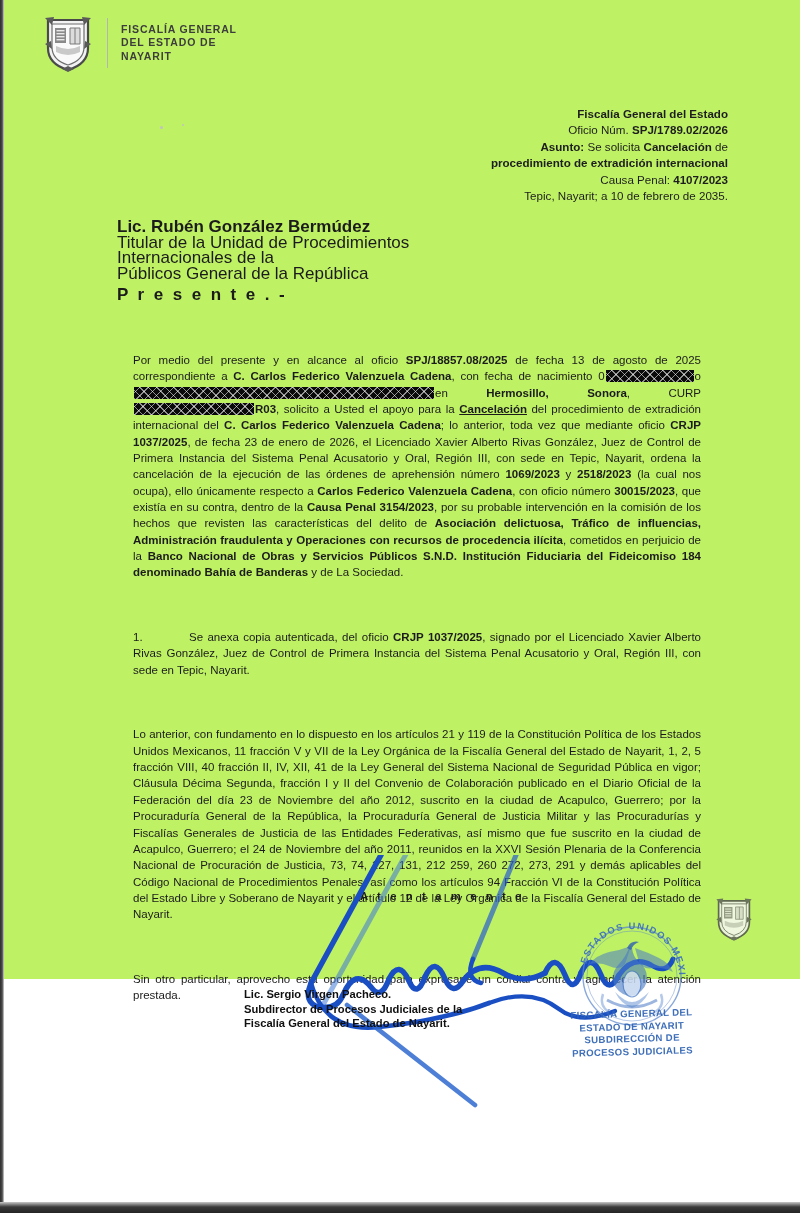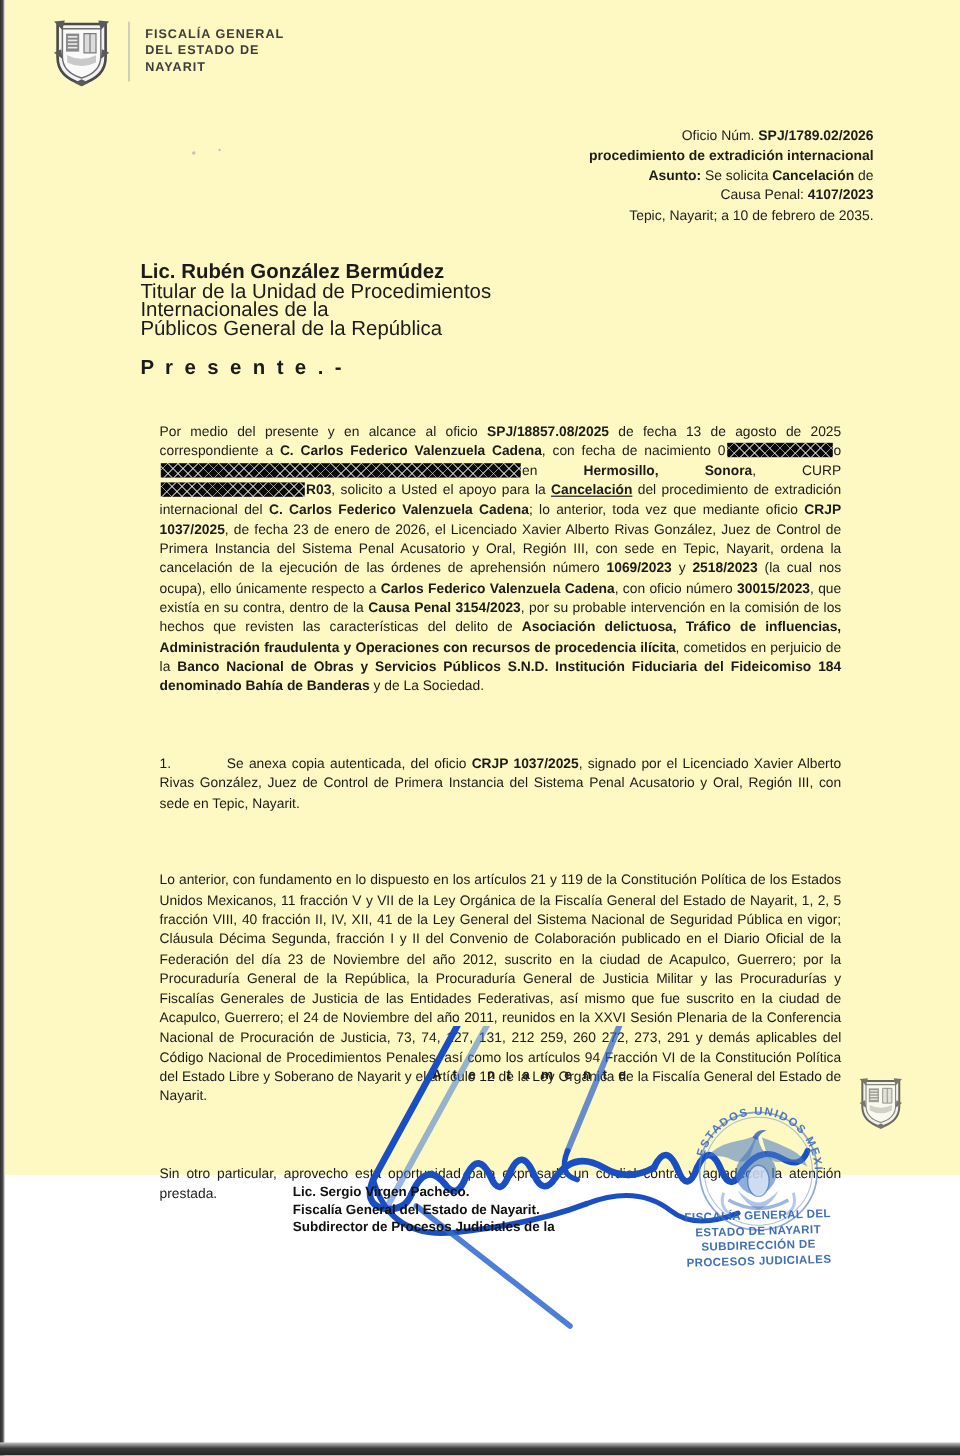--- a/index.html
+++ b/index.html
@@ -28,21 +28,21 @@
     position: absolute;
     left: 0; bottom: 0;
     width: 800px; height: 11px;
     background: linear-gradient(180deg, #c9c9c9 0%, #3a3a3a 45%, #242424 100%);
   }
   .page {
     position: absolute;
     left: 4px; top: 0;
     width: 796px;
     height: 979px;
-    background: #fef9c3;
+    background: #bef264;
   }
 
   
   .letterhead {
     position: absolute;
     left: 38px;
     top: 14px;
     display: flex;
     align-items: center;
     gap: 13px;
@@ -85,21 +85,21 @@
     position: absolute;
     left: 113px;
     top: 219px;
     font-size: 17px;
     line-height: 15.6px;
   }
   .addressee .nm { font-weight: 700; }
   .presente {
     font-weight: 700;
     letter-spacing: 2.4px;
-    margin-top: 18px;
+    margin-top: 6px;
   }
 
   
   .body-area {
     position: absolute;
     left: 113px;
     top: 336px;
     width: 600px;
     font-size: 11.5px;
     line-height: 16.35px;
@@ -222,23 +222,24 @@
       <path d="M49 30 L43 27 L42 35 Z" fill="#5a5a5a"></path>
       <path d="M20 55 L26 58 L32 55 L26 52 Z" fill="#5a5a5a"></path>
     </svg>
     <div class="crest-divider"></div>
     <div class="letterhead-text">FISCALÍA GENERAL
 DEL ESTADO DE
 NAYARIT</div>
   </div>
 
   <div class="ref-block">
+    <div class="ref-line"><b>Fiscalía General del Estado</b></div>
     <div class="ref-line"><span>Oficio Núm.</span> <b>SPJ/1789.02/2026</b></div>
+    <div class="ref-line"><b>Asunto:</b> <span>Se solicita</span> <b>Cancelación</b> <span>de</span></div>
     <div class="ref-line"><b>procedimiento de extradición internacional</b></div>
-    <div class="ref-line"><b>Asunto:</b> <span>Se solicita</span> <b>Cancelación</b> <span>de</span></div>
     <div class="ref-line"><span>Causa Penal:</span> <b>4107/2023</b></div>
     <div class="ref-line">Tepic, Nayarit; a 10 de febrero de 2035.</div>
   </div>
 
   <div class="addressee">
     <div class="nm">Lic. Rubén González Bermúdez</div>
     <div>Titular de la Unidad de Procedimientos</div>
     <div>Internacionales de la</div>
     <div>Públicos General de la República</div>
     <div class="presente">P r e s e n t e . -</div>
@@ -277,22 +278,22 @@
       <path d="M360 120 Q374 100 392 110 Q408 120 414 104" stroke-width="5"></path>
       <path d="M52 128 Q66 178 120 172 Q186 165 230 148" stroke-width="4.6"></path>
       <path d="M230 148 Q272 132 300 154 Q320 170 356 156" stroke-width="4.2"></path>
       <path d="M88 150 L216 250" stroke="#2f68cf" stroke-width="4.6" opacity=".85"></path>
       <path d="M214 104 Q206 124 222 128" stroke-width="4.6"></path>
     </g>
   </svg>
 
   <div class="sig-name">
     <div>Lic. Sergio Virgen Pacheco.</div>
+    <div>Subdirector de Procesos Judiciales de la</div>
     <div>Fiscalía General del Estado de Nayarit.</div>
-    <div>Subdirector de Procesos Judiciales de la</div>
   </div>
 
   <div class="seal">
     <svg class="seal-emblem" width="126" height="108" viewBox="0 0 126 108">
       <defs>
         <path id="ringpath" d="M63 58 m-47 0 a47 47 0 1 1 94 0" fill="none"></path>
       </defs>
       <circle cx="63" cy="58" r="49" fill="none" stroke="#5b86cc" stroke-width="1.4" opacity=".72"></circle>
       <circle cx="63" cy="58" r="45" fill="none" stroke="#5b86cc" stroke-width="0.9" opacity=".5"></circle>
       <text font-family="'Liberation Sans', sans-serif" font-size="9.4" font-weight="700" fill="#3a6dc0" letter-spacing="1.4" opacity=".9">

